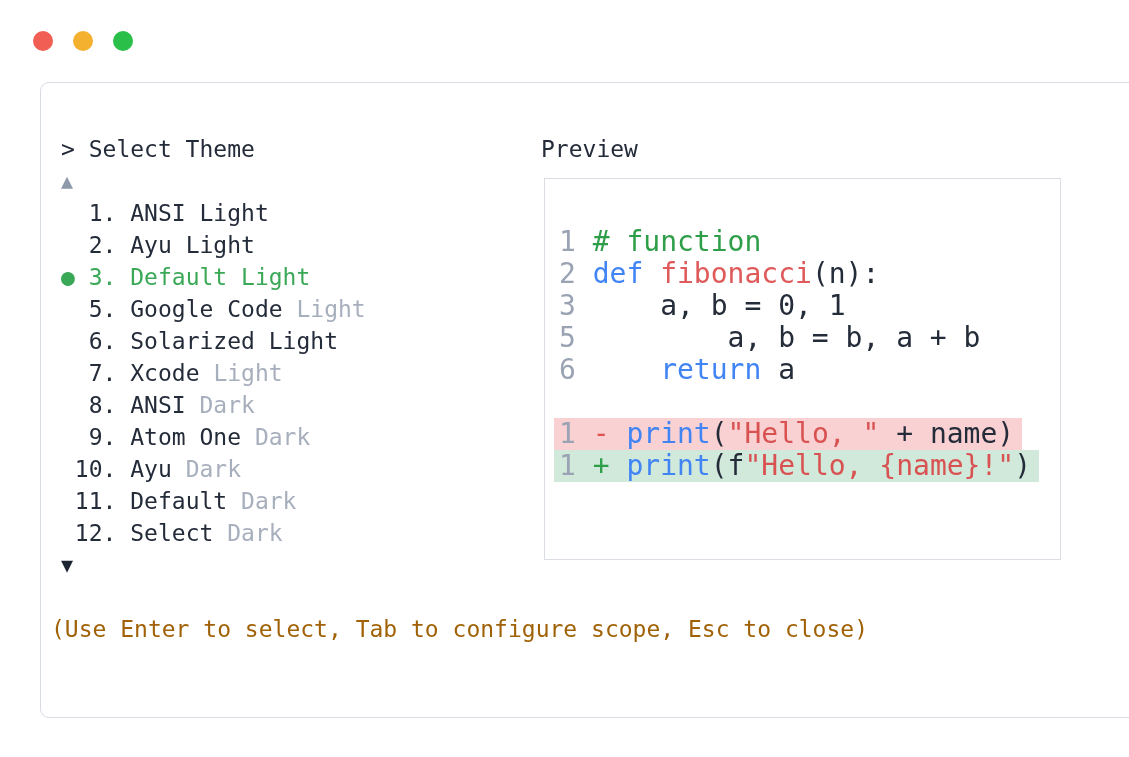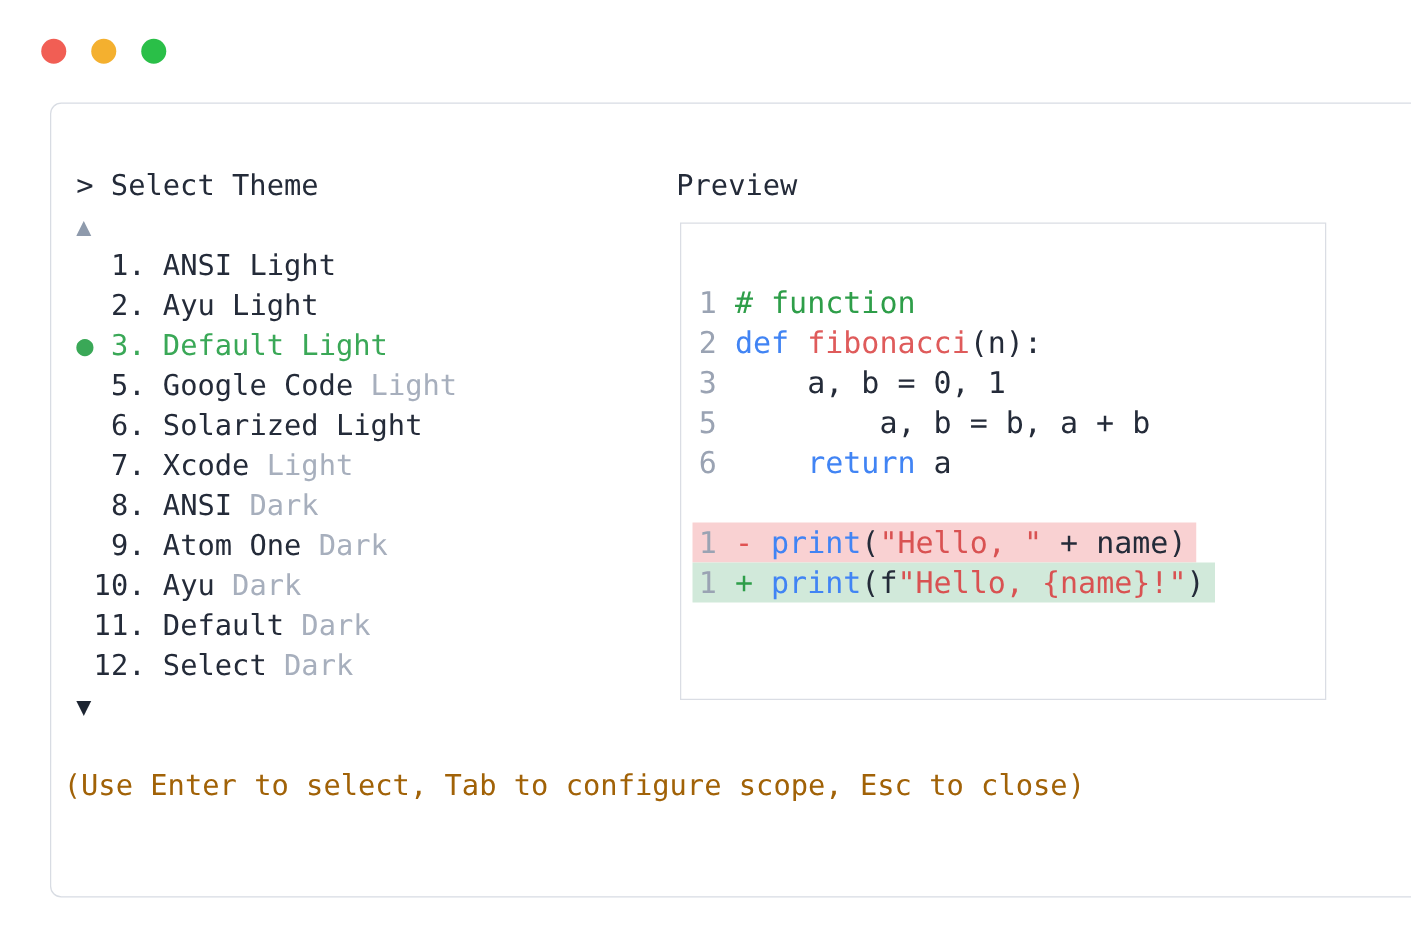--- a/index.html
+++ b/index.html
@@ -22,21 +22,21 @@
   .help { color:#a16207; margin-left:-10px; }
 
   .theme-row .bullet { color:#3aa857; }
   .theme-row .variant.muted { color:#a7afbd; }
   .theme-row.selected span { color:#3aa857; }
 
   .preview-label { position:absolute; left:500px; top:50px; }
   .preview-box { position:absolute; left:503px; top:95px; width:517px; height:382px;
                  border:1.5px solid #dadde4; background:#fff; }
   .code { padding:47px 0 0 14px; }
-  .cl { height:32px; line-height:32px; font-size:24px; white-space:pre; color:#242b39; }
+  .cl { height:32px; line-height:32px; font-size:28px; white-space:pre; color:#242b39; }
   .ln { color:#9aa3b3; }
   .tk-plain   { color:#242b39; }
   .tk-comment { color:#2e9e49; }
   .tk-keyword { color:#4184f4; }
   .tk-func    { color:#df5b5b;text-align:center; }
   .tk-string  { color:#d95252; }
   .tk-minus   { color:#e05252; }
   .tk-plus    { color:#2e9e49; }
   .diffbg { display:inline-block; margin-left:-5px; padding:0 8px 0 5px; }
   .diffbg.removed { background:#f9d1d2; }

